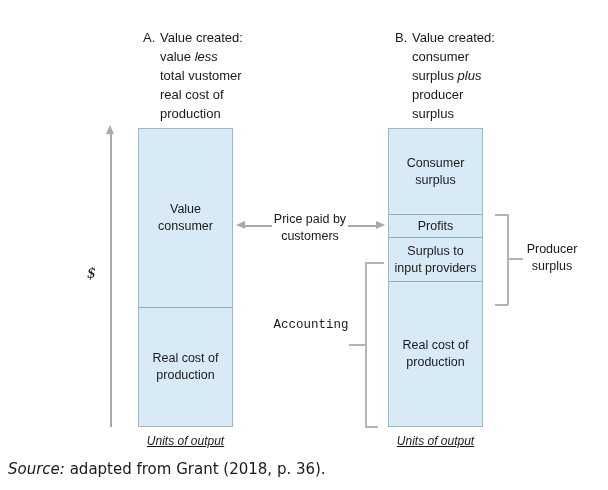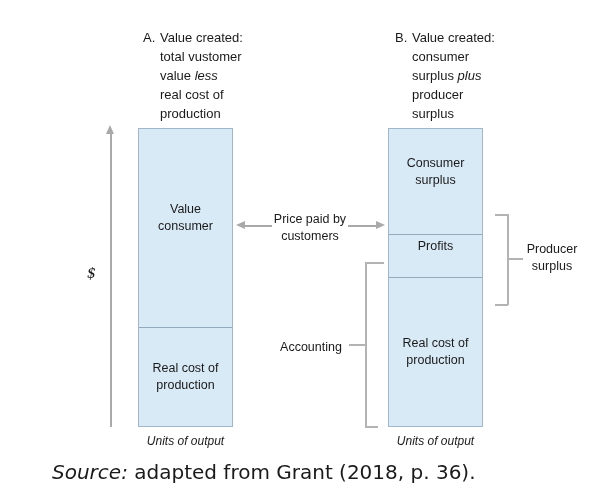--- a/index.html
+++ b/index.html
@@ -22,54 +22,54 @@
   
   .bar{
     position:absolute;top:128px;width:95px;height:299px;
     background:var(--bar-fill);border:1px solid var(--bar-border);
     box-sizing:border-box;display:flex;flex-direction:column;
   }
   .sec{
     display:flex;flex-direction:column;justify-content:center;align-items:center;
     text-align:center;font-size:12.5px;line-height:17px;box-sizing:border-box;
   }
-  .sec + .sec{border-top:1px solid var(--divider);margin-top:20px;}
+  .sec + .sec{border-top:1px solid var(--divider);}
   
   .hline{position:absolute;height:1.5px;background:var(--line-gray);}
   .vline{position:absolute;width:1.5px;background:var(--line-gray);}
   .bline-h{position:absolute;height:1.5px;background:var(--bracket-gray);}
   .bline-v{position:absolute;width:1.5px;background:var(--bracket-gray);}
   .head-up{position:absolute;width:0;height:0;
     border-left:4.5px solid transparent;border-right:4.5px solid transparent;
     border-bottom:9px solid var(--line-gray);}
   .head-left{position:absolute;width:0;height:0;
     border-top:4.5px solid transparent;border-bottom:4.5px solid transparent;
     border-right:9px solid var(--line-gray);}
   .head-right{position:absolute;width:0;height:0;
     border-top:4.5px solid transparent;border-bottom:4.5px solid transparent;
     border-left:9px solid var(--line-gray);}
   
   .lbl{position:absolute;text-align:center;font-size:12.5px;line-height:17px;}
   .units{position:absolute;top:434px;width:95px;text-align:center;
-    font-style:italic;font-size:12px;}
+    font-style:italic;font-size:12px;text-decoration:underline;}
   .dollar{position:absolute;left:87px;top:265px;font-family:"DejaVu Serif",serif;
     font-style:italic;font-size:14px;}
   .caption{position:absolute;left:8px;top:460px;font-family:"DejaVu Sans",sans-serif;
-    font-size:20px;color:var(--text);margin-left:44px;}
+    font-size:15px;color:var(--text);}
   em{font-style:italic;}
 </style>
 </head>
 <body>
 
 <div class="heading" style="left:143px;">
   <span class="marker">A.</span>
   <div>
     <div>Value created:</div>
+    <div><span>value </span><em>less</em></div>
     <div>total vustomer</div>
-    <div><span>value </span><em>less</em></div>
     <div>real cost of</div>
     <div>production</div>
   </div>
 </div>
 
 <div class="heading" style="left:395px;">
   <span class="marker">B.</span>
   <div>
     <div>Value created:</div>
     <div>consumer</div>
@@ -95,20 +95,24 @@
 </div>
 
 <div class="bar" style="left:388px;">
   <div class="sec" style="flex:0 0 85px;">
     <div>Consumer</div>
     <div>surplus</div>
   </div>
   <div class="sec" style="flex:0 0 23px;">
     <div>Profits</div>
   </div>
+  <div class="sec" style="flex:0 0 44px;">
+    <div>Surplus to</div>
+    <div>input providers</div>
+  </div>
   <div class="sec" style="flex:1;">
     <div>Real cost of</div>
     <div>production</div>
   </div>
 </div>
 
 <div class="lbl" style="left:258px;top:211px;width:104px;">
   <div>Price paid by</div>
   <div>customers</div>
 </div>
@@ -116,21 +120,21 @@
 <div class="head-left" style="left:236px;top:221px;"></div>
 <div class="hline" style="left:348px;top:225px;width:28px;"></div>
 <div class="head-right" style="left:376px;top:221px;"></div>
 
 <div>
   <div class="bline-v" style="left:365px;top:262px;height:166px;"></div>
   <div class="bline-h" style="left:365px;top:262px;width:19px;"></div>
   <div class="bline-h" style="left:365px;top:426px;width:13px;"></div>
   <div class="bline-h" style="left:349px;top:344px;width:16px;"></div>
 </div>
-<div class="lbl" style="left:268px;top:339px;width:86px;">
+<div class="lbl" style="left:268px;top:317px;width:86px;font-family:Liberation Mono, monospace;">
   <div>Accounting</div>
 </div>
 
 <div>
   <div class="bline-v" style="left:507px;top:214px;height:91px;"></div>
   <div class="bline-h" style="left:495px;top:214px;width:13px;"></div>
   <div class="bline-h" style="left:495px;top:304px;width:13px;"></div>
   <div class="bline-h" style="left:508px;top:258px;width:15px;"></div>
 </div>
 <div class="lbl" style="left:519px;top:241px;width:66px;">

